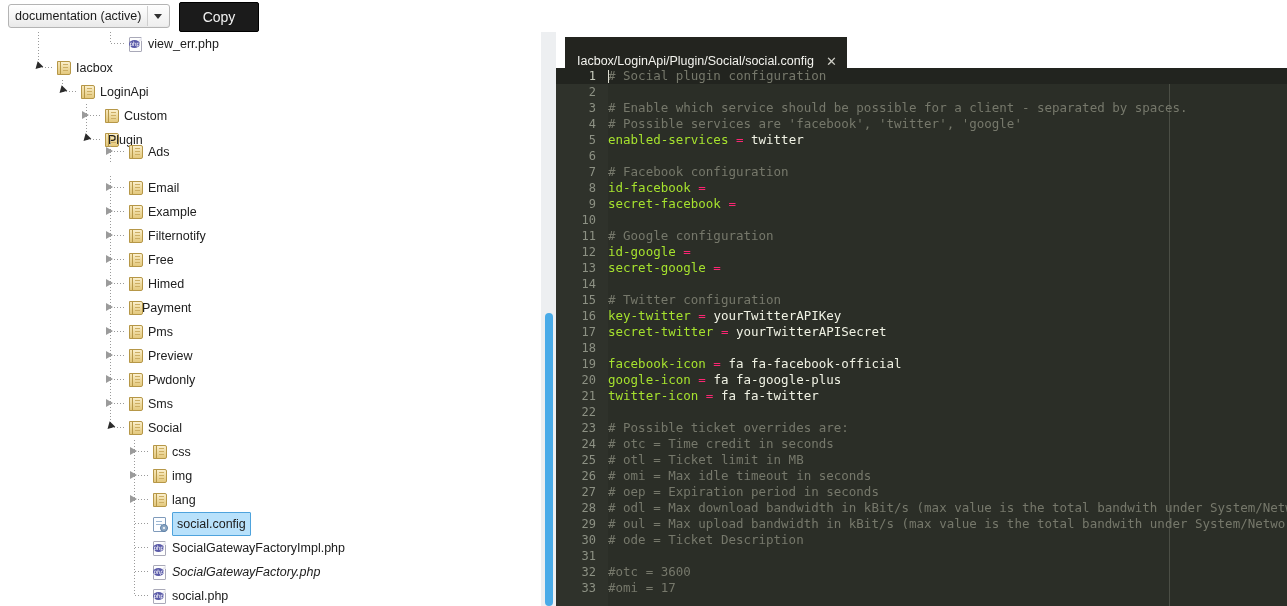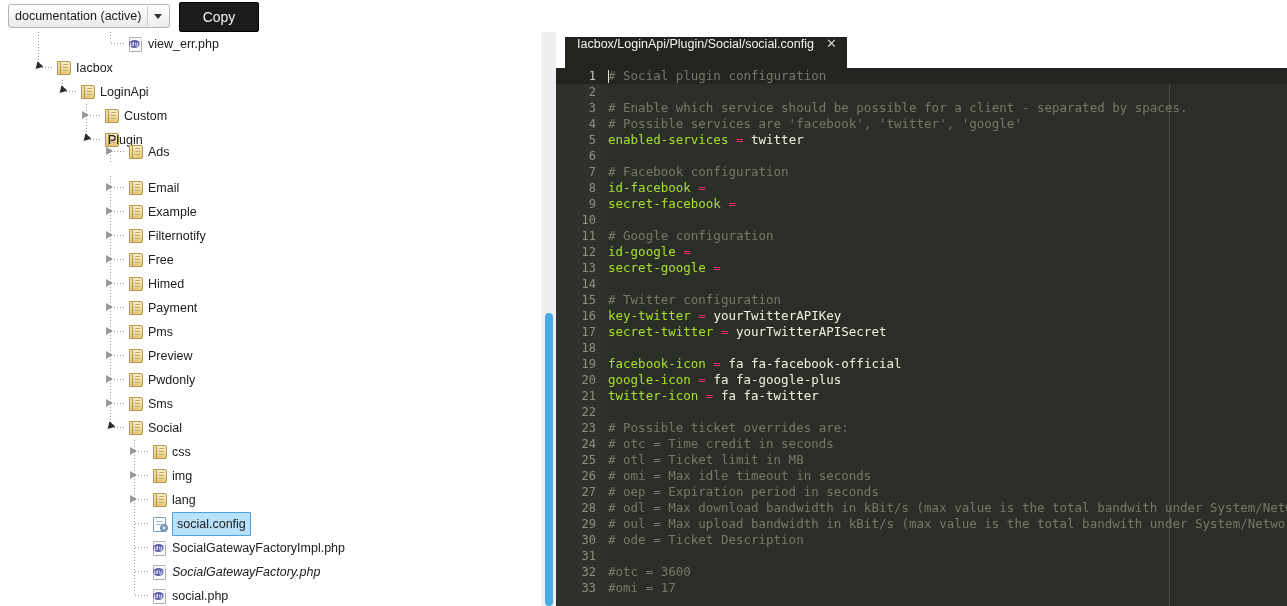--- a/index.html
+++ b/index.html
@@ -180,21 +180,21 @@
     position:absolute;left:4px;top:281px;width:8px;height:293px;
     background:#49abe8;border-radius:4px;
   }
   #tabbar{
     position:absolute;left:15px;top:0px;right:0;height:36px;
     background:#ffffff;
   }
   #tab-active{
     position:absolute;left:9px;top:5px;height:31px;
     background:#23241f;
-    display:flex;align-items:flex-start;
+    display:flex;align-items:flex-end;
     padding:0 10px 0 12px;
     color:#f3f3ee;
     font-size:12.5px;
     font-family:"Liberation Sans", sans-serif;
     cursor:pointer;
   }
   #tab-close{
     margin-left:12px;color:#cfcfc7;font-size:13px;line-height:1;cursor:pointer;
   }
   #code-area{
@@ -350,21 +350,21 @@
       </div>
       <div class="lbl" style="left: 148px;">Himed</div>
     </div>
     <div class="tree-row" style="top: 264px; width: 541px;">
       <div class="guide" style="left: 110px;"></div>
       <div class="elbow" style="left: 111px; width: 14px;"></div>
       <div class="tri collapsed" style="left: 106px;"></div>
       <div class="ico" style="left: 128px;">
         <div class="folder"></div>
       </div>
-      <div class="lbl" style="left: 148px;">Payment</div>
+      <div class="lbl" style="left: 142px;">Payment</div>
     </div>
     <div class="tree-row" style="top: 288px; width: 541px;">
       <div class="guide" style="left: 110px;"></div>
       <div class="elbow" style="left: 111px; width: 14px;"></div>
       <div class="tri collapsed" style="left: 106px;"></div>
       <div class="ico" style="left: 128px;">
         <div class="folder"></div>
       </div>
       <div class="lbl" style="left: 148px;">Pms</div>
     </div>

